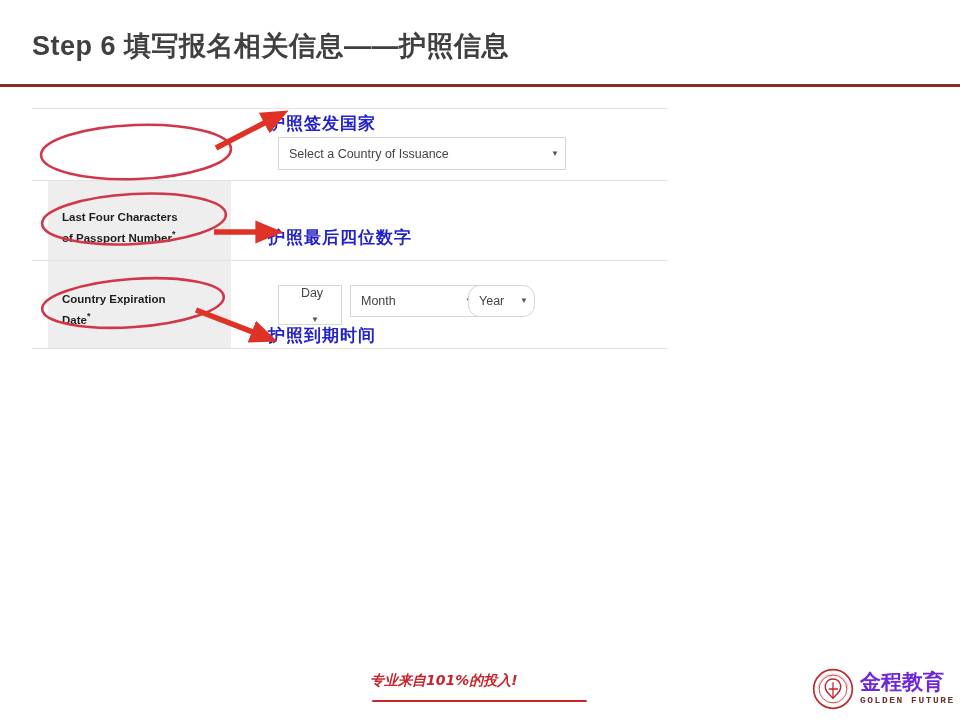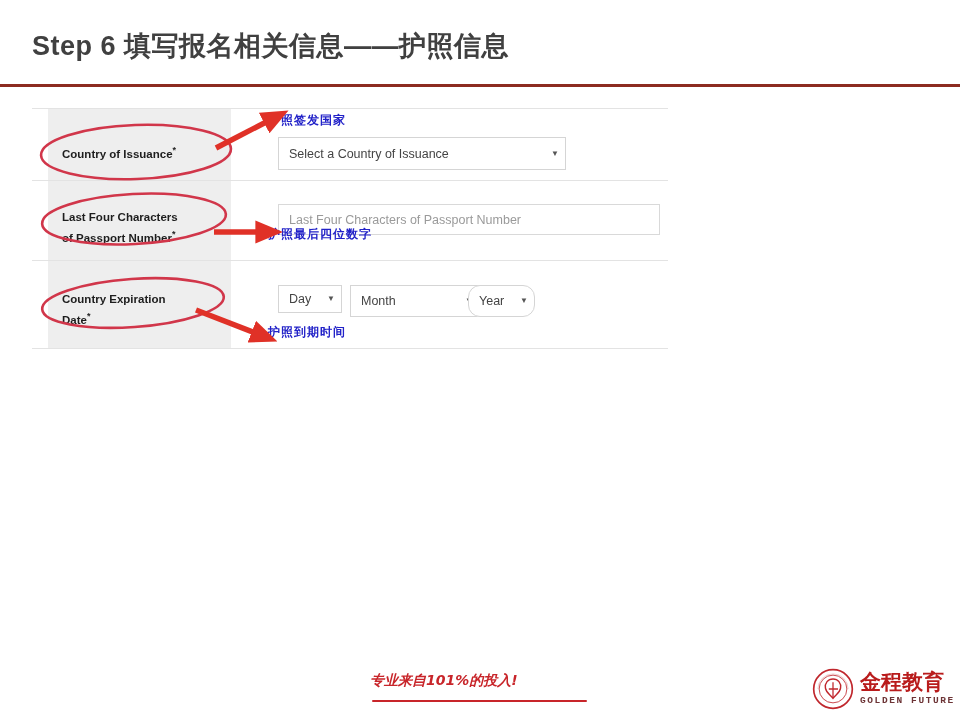--- a/index.html
+++ b/index.html
@@ -118,21 +118,21 @@
     align-items: center;
     padding-left: 10px;
     white-space: nowrap;
     overflow: hidden;
   }
 
   
   .anno-text {
     position: absolute;
     font-family: "DejaVu Sans", sans-serif;
-    font-size: 12px;
+    font-size: 17px;
     font-weight: bold;
     color: #2222c8;
     white-space: nowrap;
     letter-spacing: 1px;
   }
   #anno-svg {
     position: absolute;
     left: 0;
     top: 0;
     width: 960px;
@@ -174,70 +174,64 @@
     flex: 0 0 auto;
   }
   #brand-names {
     margin-left: 6px;
     line-height: 1;
   }
   #brand-cn {
     font-family: "DejaVu Sans", sans-serif;
     font-size: 21px;
     font-weight: bold;
-    color: #b91c1c;
+    color: #6d28d9;
     letter-spacing: 0px;
   }
   #brand-en {
     font-family: Liberation Mono, monospace;
     font-size: 9.5px;
     font-weight: bold;
     color: #6d3436;
     letter-spacing: 1.6px;
     margin-top: 3px;
   }
 </style>
 </head>
 <body>
 
 <div id="slide-title">Step 6 填写报名相关信息——护照信息</div>
 <div id="title-rule"></div>
 
 <div id="form-capture">
 
   <div class="form-row" id="row-country">
-    <div class="label-cell">
-      <div class="label-text" style="top:33px;">
-        <span>Country of Issuance</span><span class="req-star">*</span>
-      </div>
-    </div>
     <div class="select-box" id="select-country" style="left:246px; top:28px; width:288px; height:33px;">
       <span class="sel-val">Select a Country of Issuance</span>
       <span class="caret">▼</span>
     </div>
   </div>
 
   <div class="form-row" id="row-passport">
     <div class="label-cell">
       <div class="label-text" style="top:28px;">
         <span>Last Four Characters</span><br>
         <span>of Passport Number</span><span class="req-star">*</span>
       </div>
     </div>
-    <div class="text-input" id="input-passport-last-four" style="left:246px; top:23px; width:382px; height:31px;">Last Four Characters of Passport Number</div>
   </div>
 
   <div class="form-row" id="row-expiry">
     <div class="label-cell">
       <div class="label-text" style="top:30px;">
         <span>Country Expiration</span><br>
         <span>Date</span><span class="req-star">*</span>
       </div>
     </div>
-    <div class="select-box" style="left:246px; top:24px; width:64px; height:28px;">
+    <div class="select-box" style="left:246px; top:24px; width:64px; height:40px;flex-direction:column;">
       <span class="sel-val">Day</span>
       <span class="caret">▼</span>
     </div>
     <div class="select-box" style="left:318px; top:24px; width:130px; height:32px;">
       <span class="sel-val">Month</span>
       <span class="caret">▼</span>
     </div>
     <div class="select-box" style="left:436px; top:24px; width:67px; height:32px;border-radius:12px;">
       <span class="sel-val">Year</span>
       <span class="caret">▼</span>

